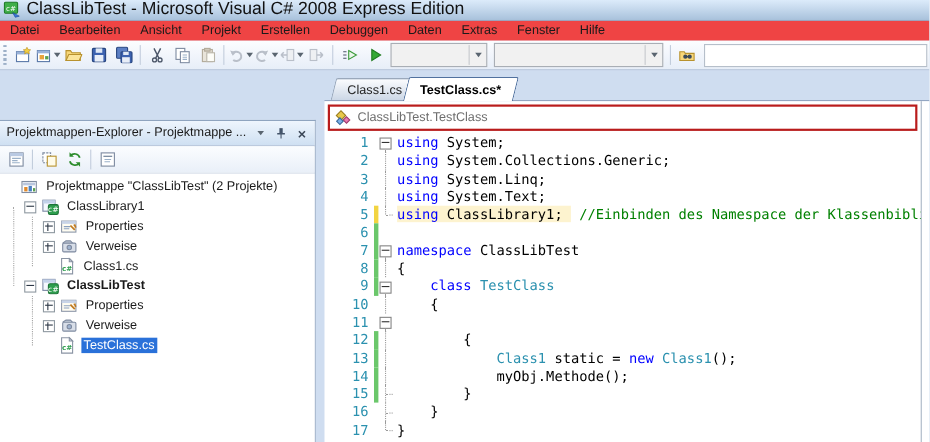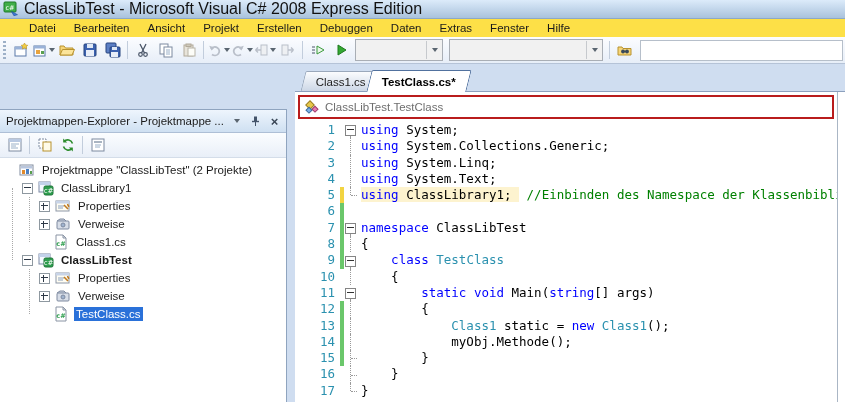--- a/index.html
+++ b/index.html
@@ -6,21 +6,21 @@
   body{font-family:"Liberation Sans",sans-serif;font-size:11.5px;color:#1a1a1a;}
   #win{position:relative;width:845px;height:402px;overflow:hidden;background:#cfddf0;}
 
   
   .titlebar{height:18px;display:flex;align-items:center;gap:5px;padding-left:3px;
     background:linear-gradient(#dcebfa,#a9c2dc);border-bottom:1px solid #8da9c6;}
   .titlebar .ttl{font-size:16px;color:#111;}
   .appicon{display:inline-flex;width:16px;height:16px;}
 
   
-  .menubar{height:18px;display:flex;align-items:center;background:#fde047;padding-left:20px;}
+  .menubar{height:18px;display:flex;align-items:center;background:#ef4444;padding-left:0;}
   .menu-item{padding:1px 9px;cursor:default;}
 
   
   .toolbar{height:26px;display:flex;align-items:center;background:linear-gradient(#fcfdff,#e7eef8);
     border-bottom:1px solid #b5c3d7;padding-left:2px;}
   .grip{width:5px;height:18px;margin:0 3px 0 1px;
     background:repeating-linear-gradient(#9db0c8 0 2px,transparent 2px 4px);width:3px;}
   .tbtn{width:23px;height:22px;display:flex;align-items:center;justify-content:center;}
   .tsep{width:1px;height:18px;background:#c2cddc;margin:0 3px;}
   .caret{width:0;height:0;border-left:3px solid transparent;border-right:3px solid transparent;
@@ -565,21 +565,20 @@
                 </span>
                 <span class="code-text"><span class="c-pl">    {</span></span>
               </div>
               <div class="code-line">
                 <span class="ln">11</span>
                 <span class="track"></span>
                 <span class="fold">
                   <span class="vline below"></span>
                   <span class="fbox"></span>
                 </span>
-                <span class="code-text"><span class="c-pl">        </span><span class="c-kw">static</span><span class="c-pl"> </span><span class="c-kw">void</span><span class="c-pl"> Main(</span><span class="c-kw">string</span><span class="c-pl">[] args)</span></span>
               </div>
               <div class="code-line">
                 <span class="ln">12</span>
                 <span class="track track-green"></span>
                 <span class="fold">
                   <span class="vline"></span>
                 </span>
                 <span class="code-text"><span class="c-pl">        {</span></span>
               </div>
               <div class="code-line">

